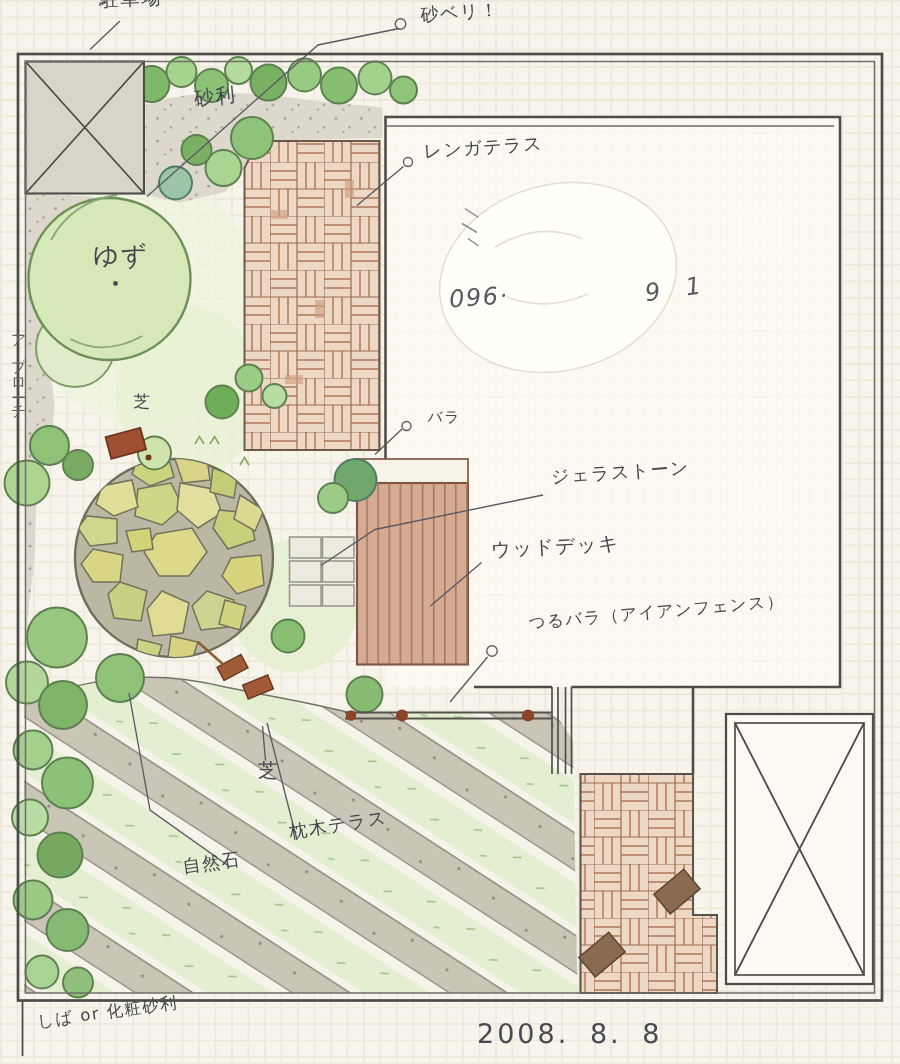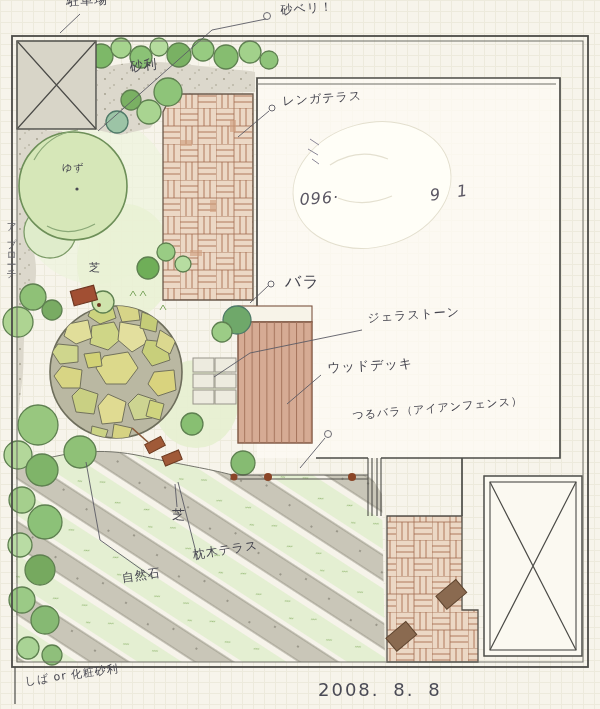--- a/index.html
+++ b/index.html
@@ -241,28 +241,28 @@
     <rect x="12" y="36" width="576" height="631" fill="none" stroke="#4c4c48" stroke-width="1.8"></rect>
     <rect x="17" y="41" width="566" height="621" fill="none" stroke="#6e6e66" stroke-width="1"></rect>
     <path d="M15,667 V704" stroke="#4c4c48" stroke-width="1.2" fill="none"></path>
   </g>
 </svg>
 
 <div class="lbl" style="left:66px;top:-6px;font-size:13px;transform:rotate(-2deg)">駐車場</div>
 <div class="lbl" style="left:280px;top:4px;font-size:12px;transform:rotate(-4deg)">砂ベリ！</div>
 <div class="lbl" style="left:129px;top:60px;font-size:13px;transform:rotate(-6deg)">砂利</div>
 <div class="lbl" style="left:282px;top:95px;font-size:12px;transform:rotate(-4deg)">レンガテラス</div>
-<div class="lbl" style="left:285px;top:274px;font-size:16px">バラ</div>
+<div class="lbl" style="left:285px;top:274px;font-size:10px">バラ</div>
 <div class="lbl" style="left:367px;top:312px;font-size:12px;transform:rotate(-4deg)">ジェラストーン</div>
 <div class="lbl" style="left:327px;top:361px;font-size:13px;transform:rotate(-3deg)">ウッドデッキ</div>
 <div class="lbl" style="left:352px;top:410px;font-size:11px;transform:rotate(-5deg)">つるバラ（アイアンフェンス）</div>
 <div class="lbl" style="left:89px;top:262px;font-size:11px">芝</div>
 <div class="lbl" style="left:172px;top:508px;font-size:13px">芝</div>
 <div class="lbl" style="left:121px;top:572px;font-size:12px;transform:rotate(-8deg)">自然石</div>
 <div class="lbl" style="left:192px;top:549px;font-size:12px;transform:rotate(-9deg)">枕木テラス</div>
-<div class="lbl" style="left:62px;top:163px;font-size:10px">ゆず</div>
+<div class="lbl" style="left:62px;top:163px;font-size:17px">ゆず</div>
 <div class="lbl vert" style="left:6px;top:216px;font-size:10px;color:#5f5f66">アプローチ</div>
 <div class="lbl" style="left:24px;top:676px;font-size:11px;transform:rotate(-8deg)">しば or 化粧砂利</div>
 <div class="lbl pencil" style="left:299px;top:192px;font-size:16px;transform:rotate(-4deg)">096·</div>
 <div class="lbl pencil" style="left:429px;top:188px;font-size:16px;letter-spacing:6px;transform:rotate(-8deg)">9 1</div>
 <div class="lbl" style="left:318px;top:681px;font-size:18px;letter-spacing:2px;word-spacing:6px;color:#4a4a55">2008.  8.  8</div>
 
 </div>
 
 </body></html>

